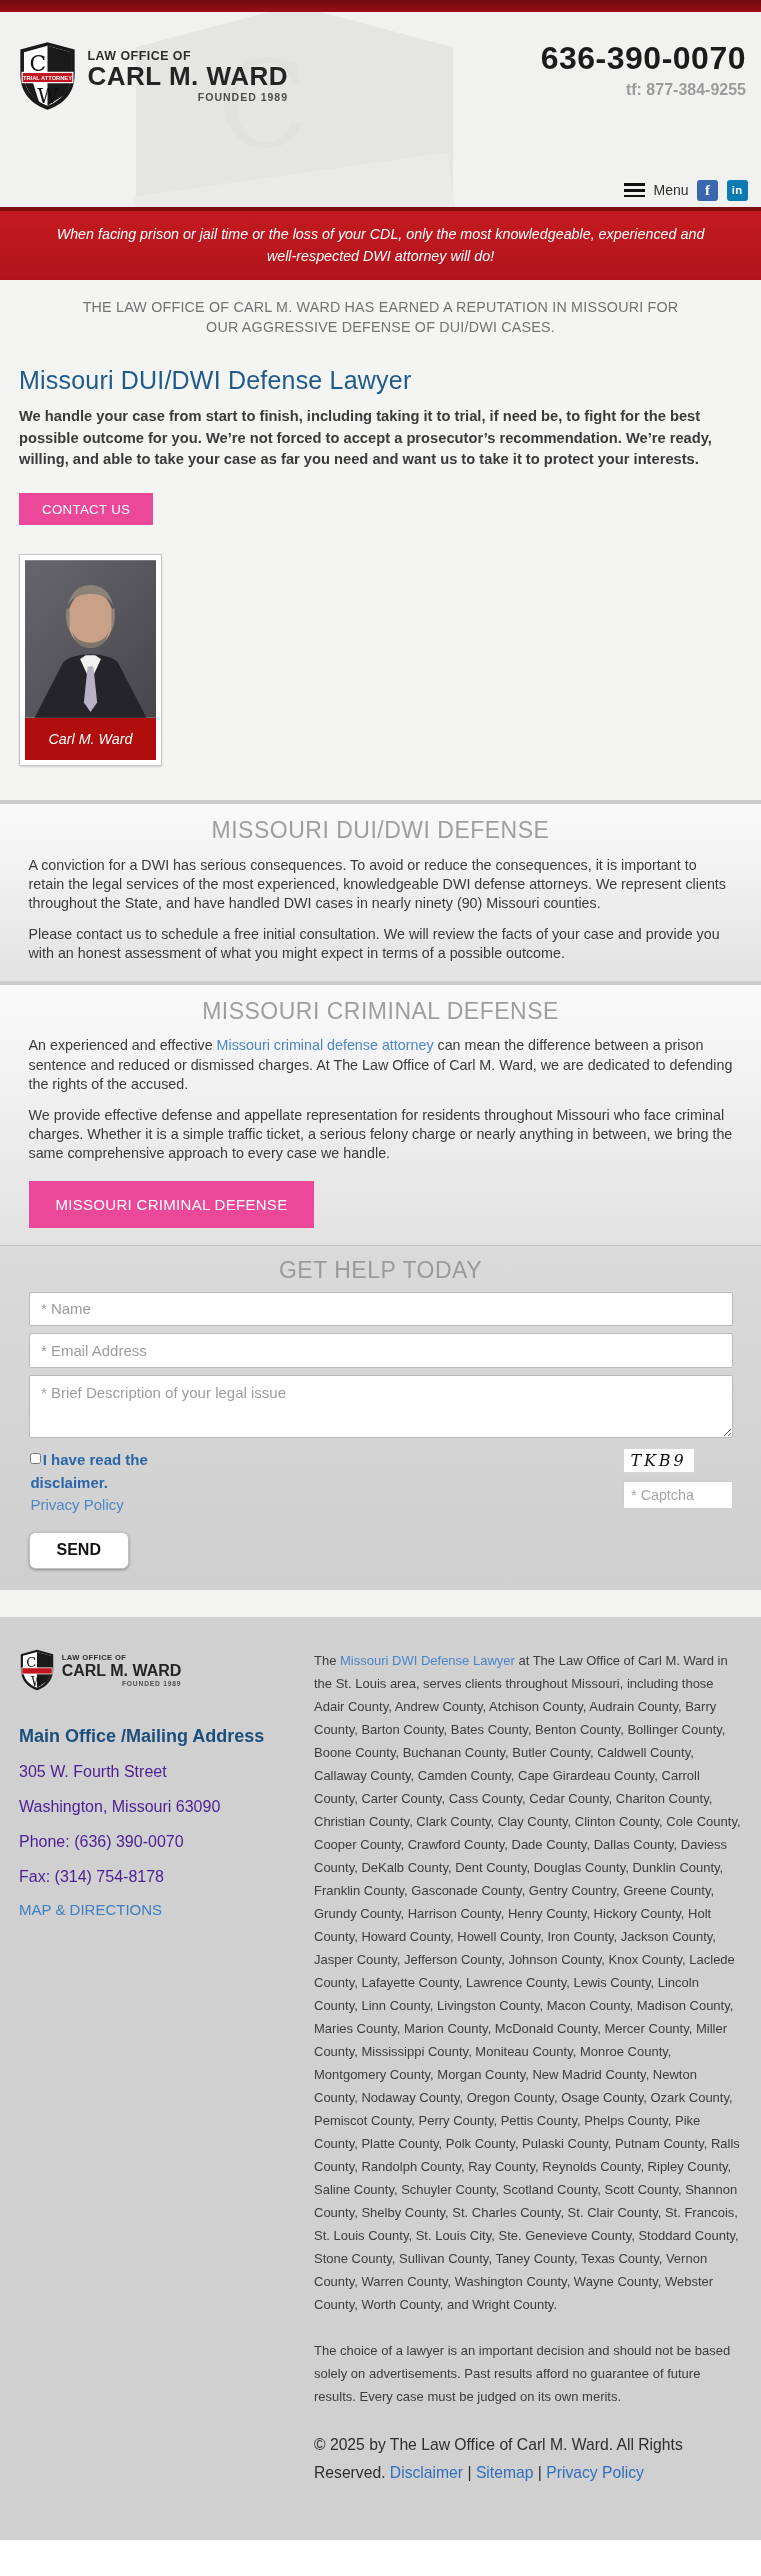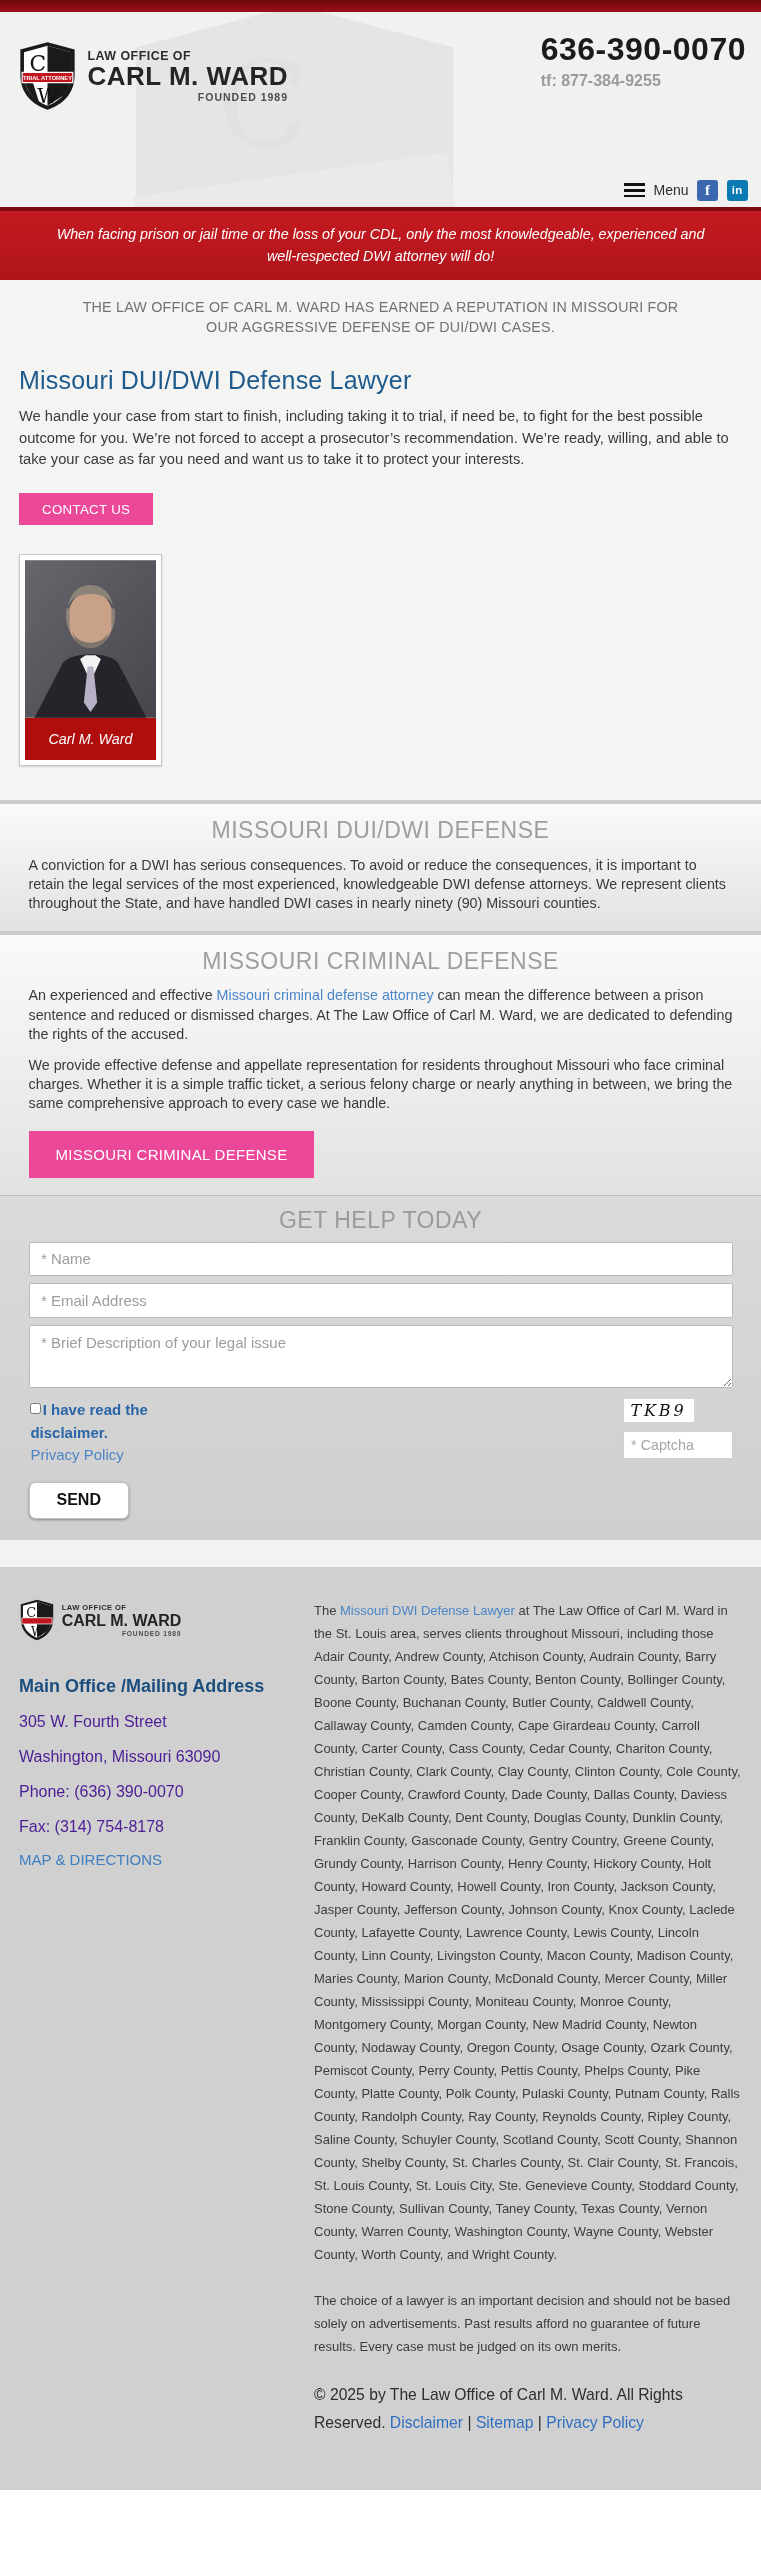--- a/index.html
+++ b/index.html
@@ -9,42 +9,42 @@
   
   .topbar { height: 12.4px; background: linear-gradient(180deg,#6d090d,#9d1016); }
 
   
   header { position: relative; height: 195px; background: #f1f1f0; overflow: hidden; }
   .watermark { position: absolute; left: 90px; top: -14.3px; opacity: .07; pointer-events: none; }
   .logo { position: absolute; left: 17px; top: 28.5px; display: flex; align-items: center; gap: 9.5px; }
   .logo-text .l1 { font-size: 12.4px; font-weight: bold; color: #2b2b2b; letter-spacing: 0.5px; }
   .logo-text .l2 { font-size: 26px; font-weight: 800; color: #242424; letter-spacing: 0.5px; line-height: 1.05; }
   .logo-text .l3 { font-size: 10.5px; font-weight: bold; color: #4c4c4c; text-align: right; letter-spacing: 1px; }
-  .phones { position: absolute; right: 15px; top: 19px; }
+  .phones { position: absolute; right: 15px; top: 28px; text-align: right; }
   .phone-main { font-size: 32px; font-weight: bold; color: #1b1b1b; letter-spacing: 0.5px; }
   .phone-tf { font-size: 16px; font-weight: bold; color: #9b9b9b; margin-top: 3.8px; }
   .menu-row { position: absolute; right: 13.3px; bottom: 6.7px; display: flex; align-items: center; gap: 8.6px; }
   .hamburger { display: inline-block; width: 21px; }
   .hamburger i { display: block; height: 2.9px; background: #111; margin: 2.9px 0; }
   .menu-label { font-size: 14px; color: #2e2e2e; }
   .soc { width: 21px; height: 21px; border-radius: 2.9px; color: #fff; display: flex; align-items: center; justify-content: center; font-weight: bold; }
   .soc.fb { background: #3b67b0; font-family: "Liberation Serif", serif; font-size: 15px; }
   .soc.li { background: #0c7bb3; font-size: 11.4px; letter-spacing: 0.5px; }
 
   
   .banner { background: linear-gradient(180deg,#c41a21,#b0141b); border-top: 4.8px solid #7c0d11;
             color: #fff; font-style: italic; font-size: 14.3px; line-height: 1.55;
             text-align: center; padding: 11.4px 49px 13.3px; }
 
   
   .intro { background: #f4f4f3; padding: 17px 19px 34px; }
   .reputation { text-align: center; color: #737373; font-size: 14.3px; line-height: 1.4;
                 max-width: 628px; margin: 0 auto; letter-spacing: 0.2px; }
   .intro h1 { color: #1e5a8c; font-size: 25px; font-weight: normal; margin-top: 28.5px; letter-spacing: 0.2px; }
-  .intro p.lead { color: #3a3a3a; font-size: 14.7px; line-height: 1.45; margin-top: 11.4px; max-width: 723px; }
+  .intro p.lead { color: #3a3a3a; font-size: 14.7px; line-height: 1.45; margin-top: 11.4px; max-width: 723px; font-weight: bold; }
   .btn-navy { display: inline-block; background: #ec4899; color: #fff; border: none; cursor: pointer;
               font-family: "Liberation Sans", sans-serif; }
   .btn-contact { margin-top: 23px; padding: 8.6px 23px; font-size: 13.3px; letter-spacing: 0.3px; }
   .photo-card { margin-top: 28.5px; width: 143px; background: #fff; border: 1px solid #c7c7c7;
                 padding: 4.8px; box-shadow: 0 1px 1.9px rgba(0,0,0,.15); }
   .photo-card svg { display: block; }
   .photo-caption { background: #b00d0d; color: #fff; font-style: italic; font-size: 14.3px;
                    text-align: center; padding: 13.3px 1.9px; }
 
   
@@ -174,20 +174,21 @@
         <path d="M44 50 C42 60 44 70 47 74 L47 52 Z" fill="#8b8278"></path>
         <path d="M94 50 C96 60 94 70 91 74 L91 52 Z" fill="#8b8278"></path>
       </svg>
       <div class="photo-caption">Carl M. Ward</div>
     </div>
   </section>
 
   <section class="gray-section">
     <h2>MISSOURI DUI/DWI DEFENSE</h2>
     <p>A conviction for a DWI has serious consequences. To avoid or reduce the consequences, it is important to retain the legal services of the most experienced, knowledgeable DWI defense attorneys. We represent clients throughout the State, and have handled DWI cases in nearly ninety (90) Missouri counties.</p>
+    <p>Please contact us to schedule a free initial consultation.  We will review the facts of your case and provide you with an honest assessment of what you might expect in terms of a possible outcome.</p>
   </section>
 
   <section class="gray-section">
     <h2>MISSOURI CRIMINAL DEFENSE</h2>
     <p><span>An experienced and effective </span><a class="inline-link">Missouri criminal defense attorney</a><span> can mean the difference between a prison sentence and reduced or dismissed charges. At The Law Office of Carl M. Ward, we are dedicated to defending the rights of the accused.</span></p>
     <p>We provide effective defense and appellate representation for residents throughout Missouri who face criminal charges. Whether it is a simple traffic ticket, a serious felony charge or nearly anything in between, we bring the same comprehensive approach to every case we handle.</p>
     <button class="btn-navy btn-big">MISSOURI CRIMINAL DEFENSE</button>
   </section>
 
   <section class="form-section">

